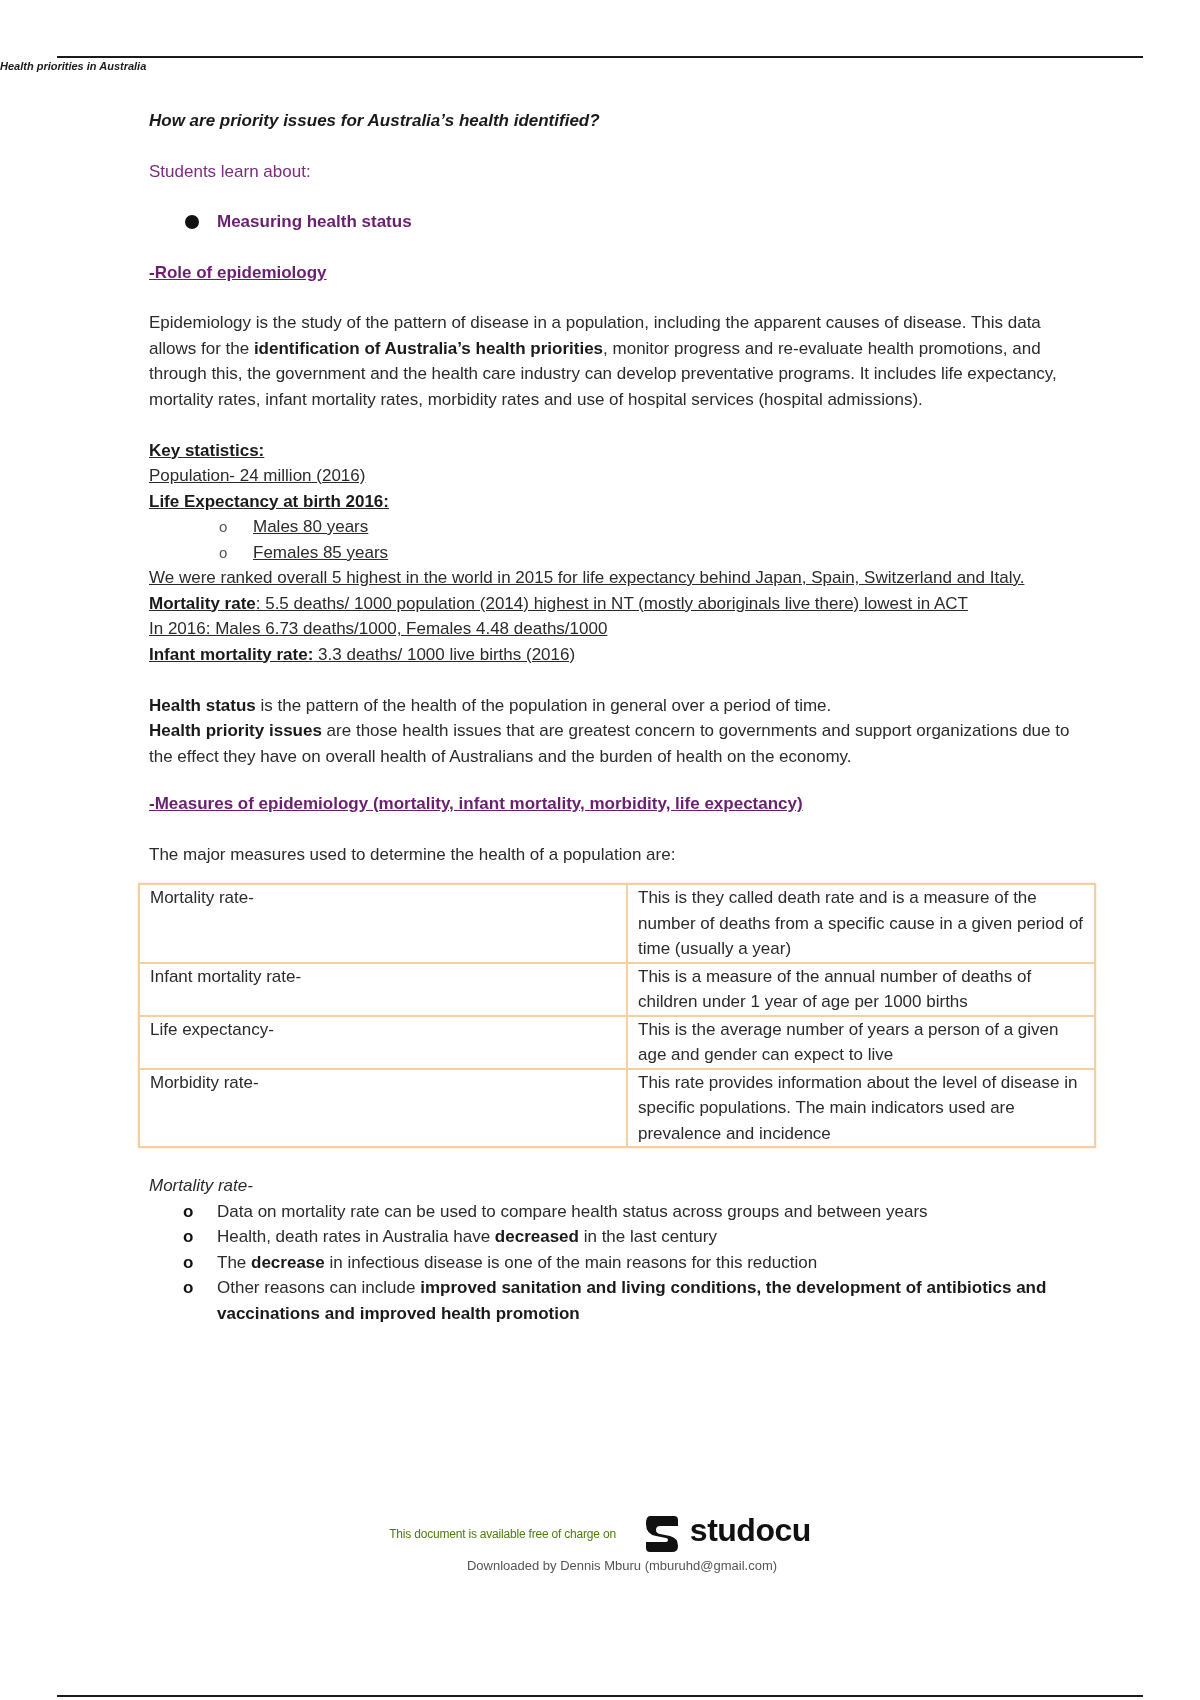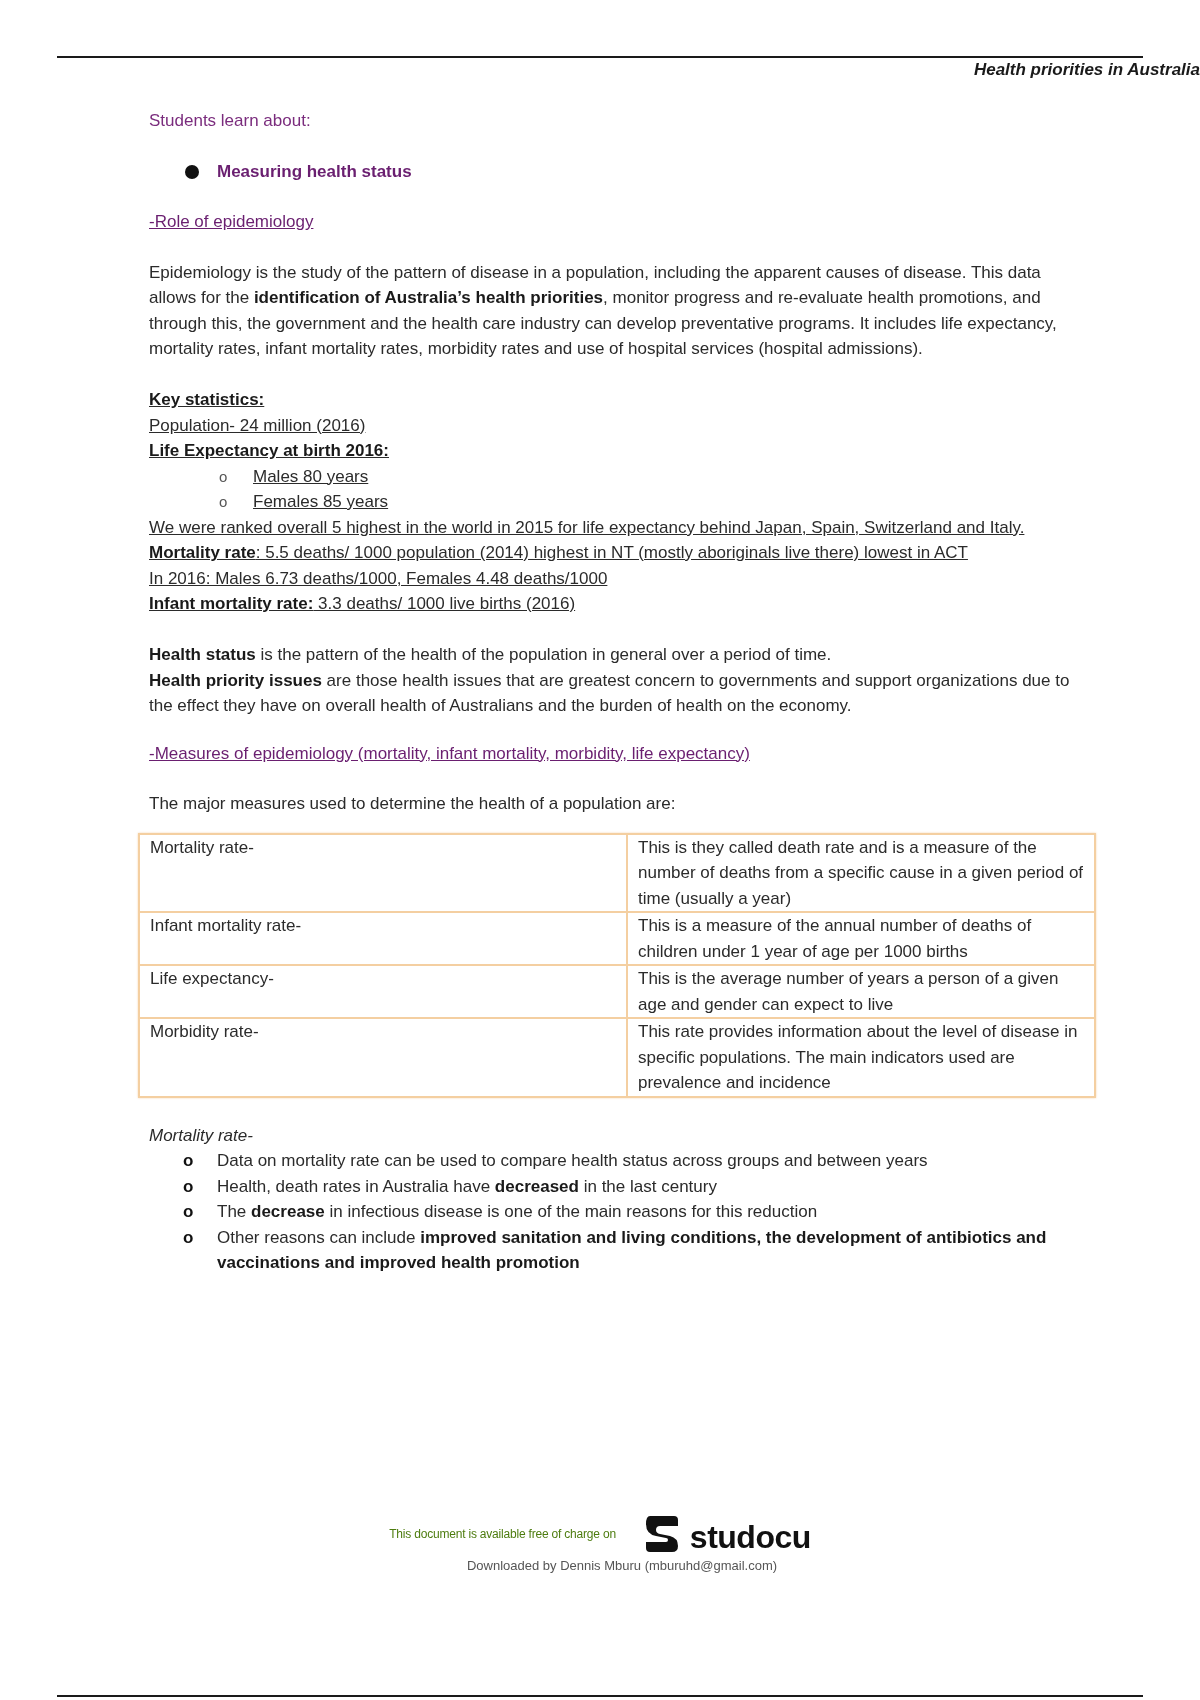--- a/index.html
+++ b/index.html
@@ -3,29 +3,29 @@
 <meta charset="utf-8">
 <style>
   html, body { margin: 0; padding: 0; background: #ffffff; }
   body {
     width: 1200px; height: 1700px; position: relative; overflow: hidden;
     font-family: "Liberation Sans", sans-serif; color: #2b2b2b;
   }
   .rule-top { position: absolute; left: 57px; top: 56px; width: 1086px; height: 2px; background: #1a1a1a; }
   .rule-bottom { position: absolute; left: 57px; top: 1695px; width: 1086px; height: 2px; background: #1a1a1a; }
   .page-title {
-    position: absolute; left: 0; width: 1200px; top: 60px; text-align: right;
-    font-size: 17px; font-weight: bold; font-style: italic; color: #1a1a1a;
+    position: absolute; left: 0; width: 1200px; top: 60px; text-align: left;
+    font-size: 11px; font-weight: bold; font-style: italic; color: #1a1a1a;
   }
   .content { position: absolute; left: 149px; top: 108px; width: 940px; font-size: 17px; line-height: 25.5px; }
   .question { font-weight: bold; font-style: italic; color: #1a1a1a; margin: 0 0 25px 0; }
   .students { color: #7a2c7d; margin: 0 0 25px 0; }
   .topic { position: relative; padding-left: 68px; color: #6a1f70; font-weight: bold; margin: 0 0 25px 0; }
   .topic .dot { position: absolute; left: 36px; top: 6px; width: 14px; height: 14px; background: #111; border-radius: 50%; }
-  .section-heading { color: #6a1f70; font-weight: normal; text-decoration: underline; margin: 0 0 25px 0; }
+  .section-heading { color: #6a1f70; font-weight: bold; text-decoration: underline; margin: 0 0 25px 0; }
   p { margin: 0; }
   .para { margin: 0 0 25.5px 0; }
   b { color: #1a1a1a; }
   .sublist { list-style: none; margin: 0; padding: 0 0 0 70px; }
   .sublist li { position: relative; padding-left: 34px; }
   .sublist li .marker { position: absolute; left: 0; top: 0; color: #555; font-size: 15px; }
   .table {
     margin: 16px 0 0 -11px; width: 958px; border: 2px solid #f2c48e; border-collapse: collapse;
     box-shadow: 0 0 2px #f5d7b2;
   }
@@ -35,32 +35,33 @@
   .table td.term { width: 466px; }
   .mortality-sub { font-style: italic; margin-top: 25px; }
   .bullets { list-style: none; margin: 0; padding: 0 0 0 34px; }
   .bullets li { position: relative; padding-left: 34px; }
   .bullets li .marker { position: absolute; left: 0; top: 0; font-weight: bold; color: #111; }
   .footer {
     position: absolute; left: 0; width: 1200px; top: 1512px; text-align: center;
   }
   .footer-line1 { display: flex; align-items: center; justify-content: center; gap: 24px; }
   .avail { font-size: 12px; color: #4d7c0f; letter-spacing: -0.2px; }
-  .brand { display: flex; align-items: flex-end; gap: 6px; }
+  .brand { display: flex; align-items: flex-start; gap: 6px; }
   .brand-name { font-size: 32px; font-weight: bold; color: #111; letter-spacing: -0.5px; }
   .downloaded { font-size: 13px; color: #555; margin-top: 2px; padding-left: 44px; }
 </style>
 </head>
 <body>
 
 <div class="rule-top"></div>
 
 <div class="page-title">Health priorities in Australia</div>
 
 <div class="content">
+  <p class="question">How are priority issues for Australia’s health identified?</p>
   <p class="students">Students learn about:</p>
   <p class="topic">
     <span class="dot"></span>
     <span>Measuring health status</span>
   </p>
   <p class="section-heading">-Role of epidemiology</p>
 
   <p class="para"><span>Epidemiology is the study of the pattern of disease in a population, including the apparent causes of disease. This data allows for the </span><b>identification of Australia’s health priorities</b><span>, monitor progress and re-evaluate health promotions, and through this, the government and the health care industry can develop preventative programs. It includes life expectancy, mortality rates, infant mortality rates, morbidity rates and use of hospital services (hospital admissions).</span></p>
 
   <div style="margin-bottom:25.5px;text-decoration:underline;">

